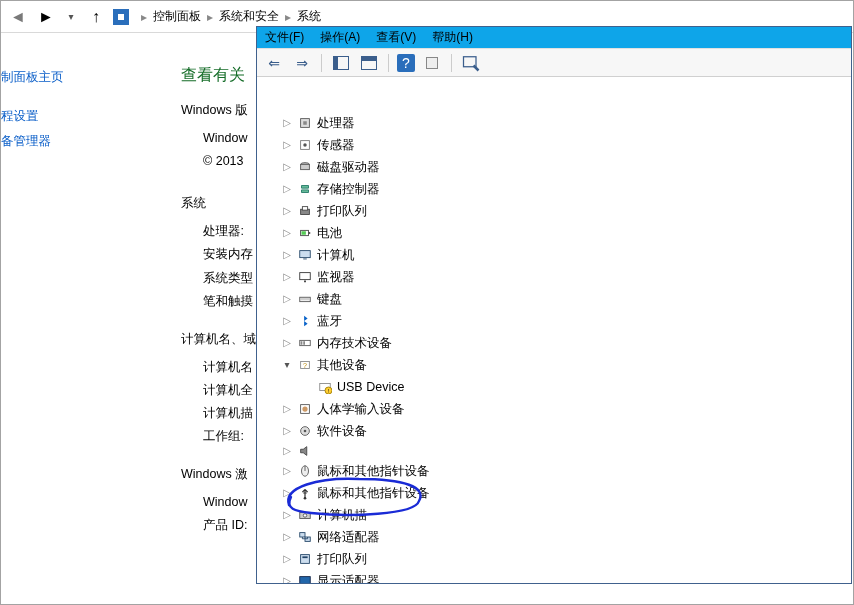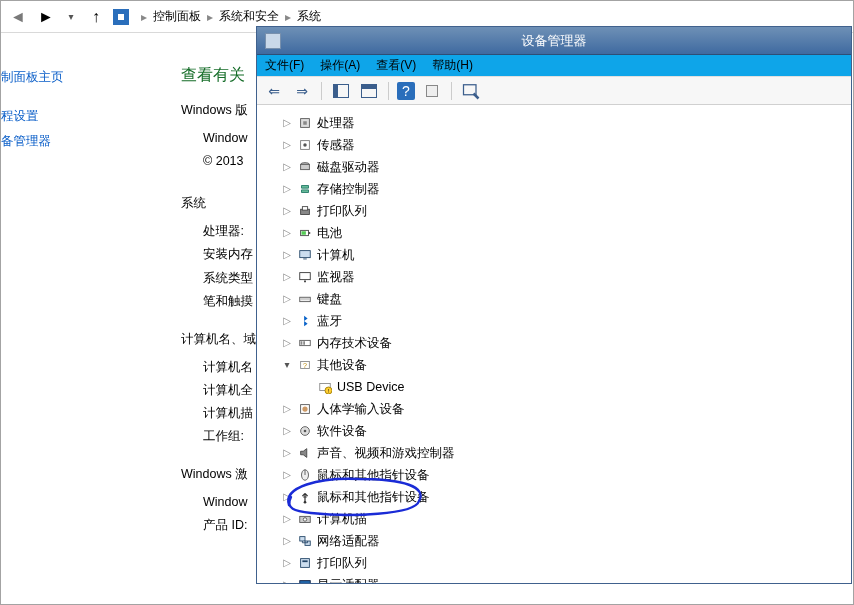--- a/index.html
+++ b/index.html
@@ -181,24 +181,20 @@
       <div class="cp-sec-title" style="margin-top:18px;">Windows 激</div>
       <div class="cp-sub" id="cp-act-rows">
           <div>Window</div>
           <div>产品 ID:</div>
         </div>
     </div>
   </div>
 </div>
 
 <div class="dm-window">
-  <div class="dm-titlebar">
-    <span class="dm-title-icon"></span>
-    <span>设备管理器</span>
-  </div>
   <div class="dm-menubar">
     <span>文件(F)</span>
     <span>操作(A)</span>
     <span>查看(V)</span>
     <span>帮助(H)</span>
   </div>
   <div class="dm-toolbar">
     <span class="tb-btn">⇐</span>
     <span class="tb-btn">⇒</span>
     <span class="tb-sep"></span>
@@ -376,21 +372,20 @@
         </span>
         <span class="lbl">软件设备</span>
       </div>
       <div class="node" style="padding-left: 14px;">
         <span class="expander">▷</span>
         <span class="ico">
           <svg viewBox="0 0 16 16">
             <path d="M3 6h3l4-3v10l-4-3H3z" fill="#888" stroke="#444"></path>
           </svg>
         </span>
-        <span class="lbl">声音、视频和游戏控制器</span>
       </div>
       <div class="node" style="padding-left: 14px;">
         <span class="expander">▷</span>
         <span class="ico">
           <svg viewBox="0 0 16 16">
             <ellipse cx="8" cy="8" rx="4" ry="6" fill="#eee" stroke="#555"></ellipse>
             <line x1="8" y1="2" x2="8" y2="8" stroke="#555"></line>
           </svg>
         </span>
         <span class="lbl">鼠标和其他指针设备</span>

